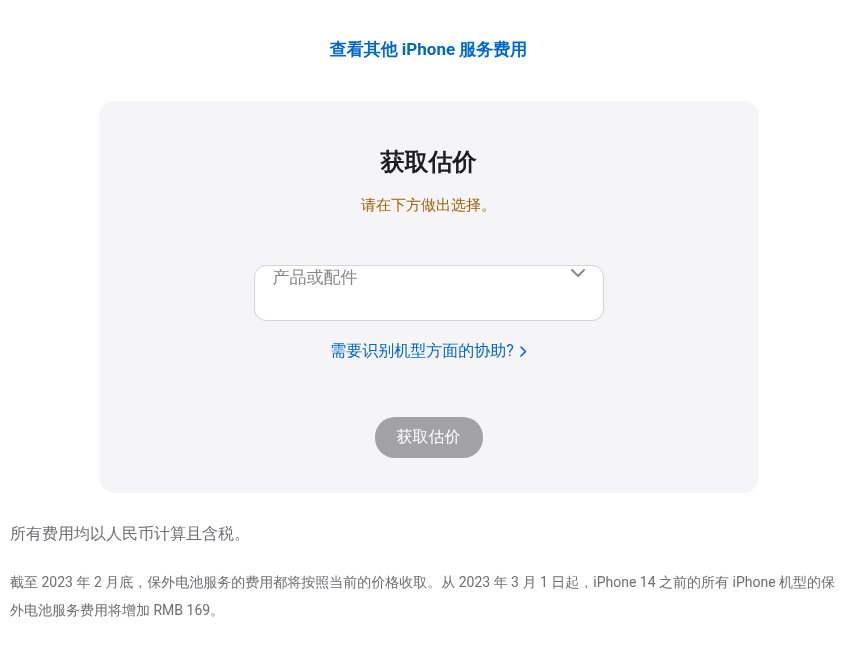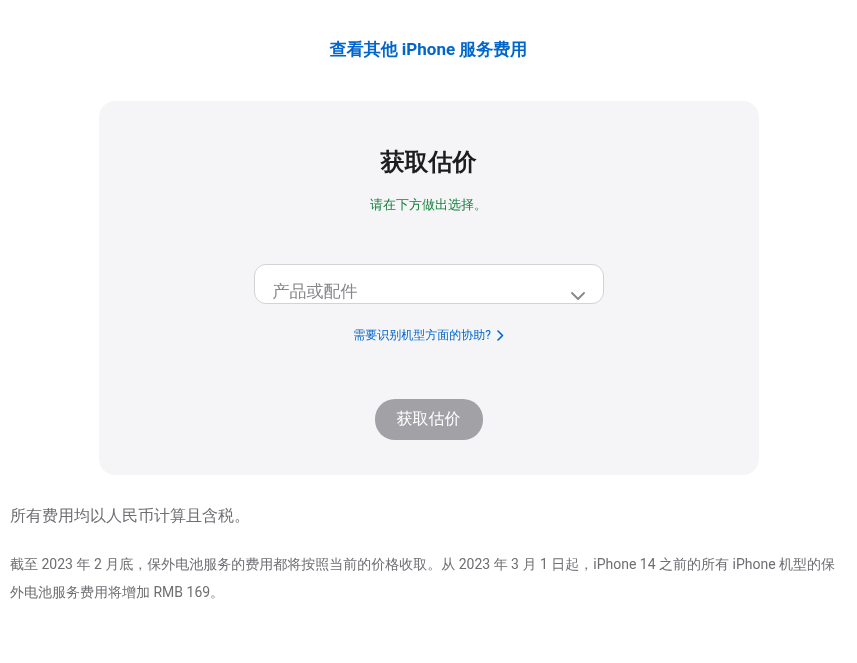--- a/index.html
+++ b/index.html
@@ -33,39 +33,39 @@
     }
     .card-title {
       text-align: center;
       font-size: 24px;
       font-weight: 600;
       color: #1d1d1f;
       margin-bottom: 18px;
     }
     .card-subtitle {
       text-align: center;
-      font-size: 13px;
-      color: #15803d;
+      font-size: 15px;
+      color: #a16207;
       margin-bottom: 50px;
     }
     .select-group {
       display: flex;
       flex-direction: column;
       align-items: center;
       gap: 20px;
       margin-bottom: 20px;
     }
     .custom-select {
       width: 350px;
-      height: 40px;
+      height: 56px;
       background: #fff;
       border: 1px solid #d2d2d7;
       border-radius: 12px;
       display: flex;
-      align-items: flex-end;
+      align-items: flex-start;
       justify-content: space-between;
       padding: 0 18px;
       cursor: pointer;
     }
     .custom-select .placeholder {
       color: #86868b;
       font-size: 17px;
     }
     .chevron-icon {
       width: 14px;
@@ -77,21 +77,21 @@
     .chevron-icon svg {
       fill: #86868b;
     }
     .help-link {
       text-align: center;
       margin-bottom: 55px;
     }
     .help-link a {
       color: #0066cc;
       text-decoration: none;
-      font-size: 12px;
+      font-size: 16px;
       display: inline-flex;
       align-items: center;
       gap: 6px;
     }
     .help-chevron {
       display: inline-flex;
       align-items: center;
     }
     .help-chevron svg {
       fill: #0066cc;

